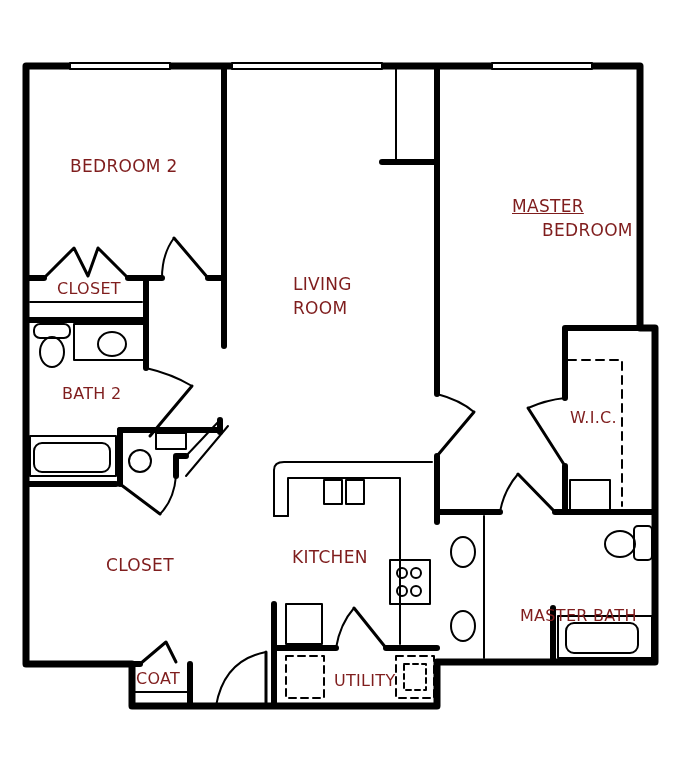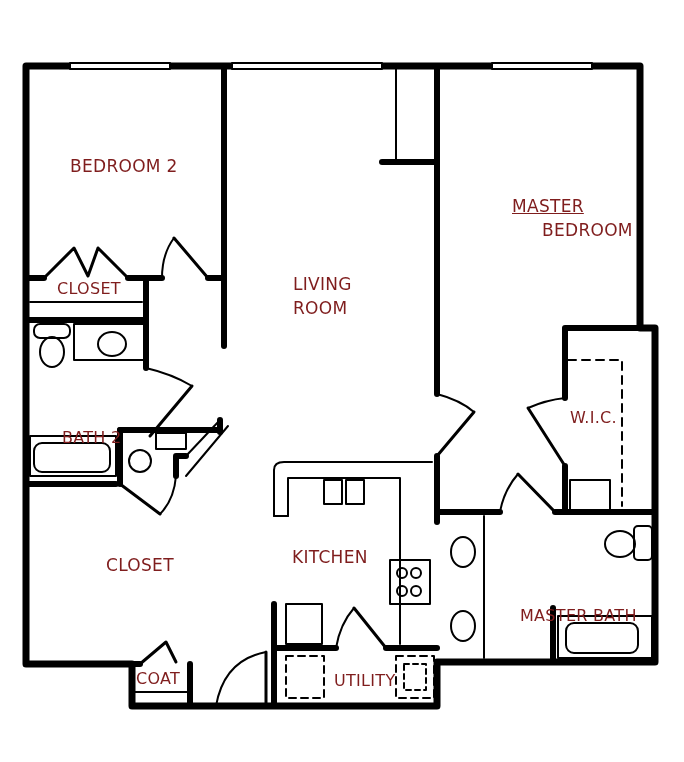--- a/index.html
+++ b/index.html
@@ -142,21 +142,21 @@
       <path d="M266,652 Q224,660 216,706" stroke-width="2"></path>
 
       <polyline points="386,648 354,608"></polyline>
       <path d="M354,608 Q340,624 336,648" stroke-width="2"></path>
     </g>
   </g>
 </svg>
 
 <div class="lbl" style="left:70px;top:154px;">BEDROOM 2</div>
 <div class="lbl sm" style="left:57px;top:281px;">CLOSET</div>
-<div class="lbl sm" style="left:62px;top:386px;margin-top:44px;">BATH 2</div>
+<div class="lbl sm" style="left:62px;top:386px;">BATH 2</div>
 <div class="lbl" style="left:293px;top:272px;">LIVING</div>
 <div class="lbl" style="left:293px;top:296px;">ROOM</div>
 <div class="lbl" style="left:512px;top:194px;text-decoration:underline;">MASTER</div>
 <div class="lbl" style="left:498px;top:218px;margin-left:44px;">BEDROOM</div>
 <div class="lbl sm" style="left:570px;top:410px;">W.I.C.</div>
 <div class="lbl" style="left:106px;top:553px;">CLOSET</div>
 <div class="lbl" style="left:292px;top:545px;">KITCHEN</div>
 <div class="lbl sm" style="left:520px;top:565px;margin-top:43px;">MASTER BATH</div>
 <div class="lbl sm" style="left:136px;top:671px;">COAT</div>
 <div class="lbl sm" style="left:334px;top:673px;text-align:center;">UTILITY</div>

